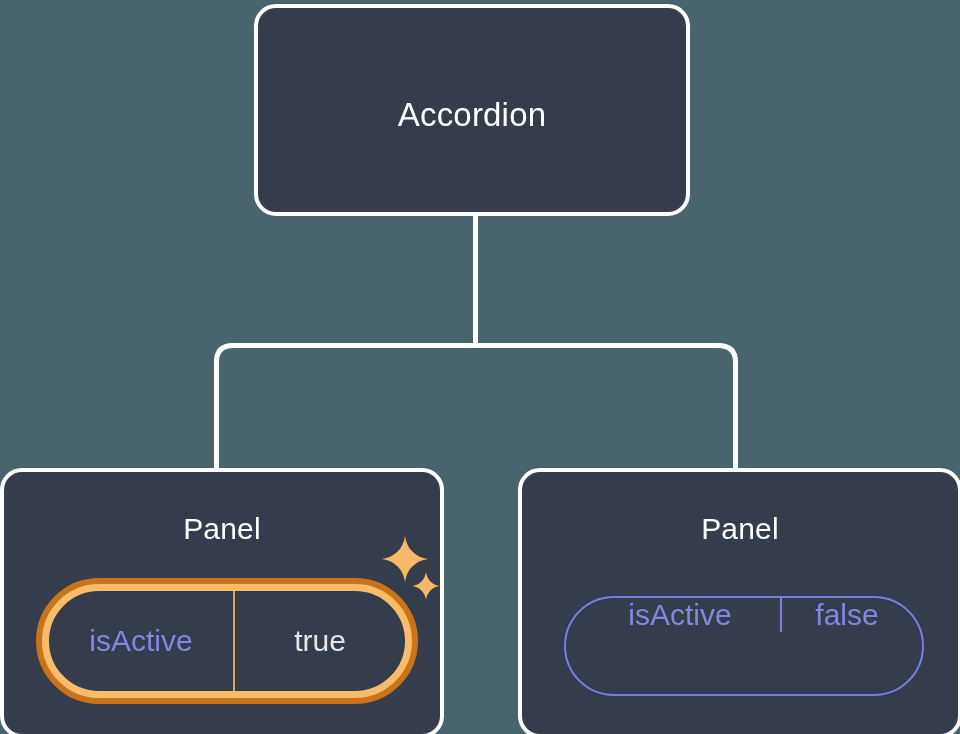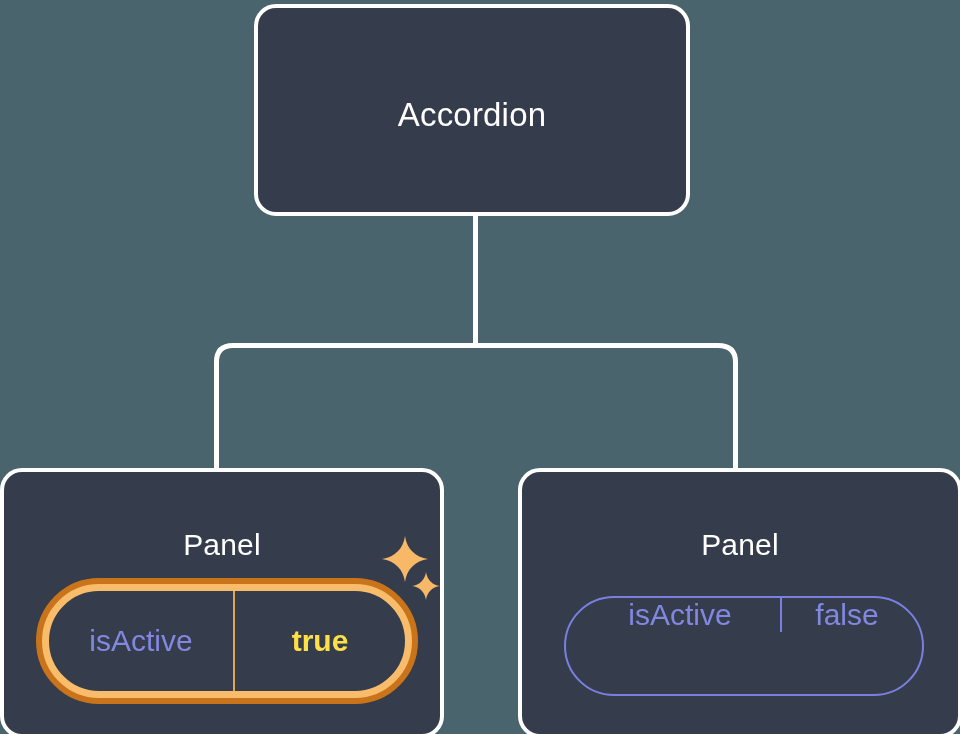--- a/index.html
+++ b/index.html
@@ -61,21 +61,21 @@
     height: 270px;
     top: 468px;
   }
   .panel-left  { left: 0px; }
   .panel-right { left: 518px; }
 
   .node-title-panel {
     position: absolute;
     left: 0;
     right: 0;
-    top: 56px;
+    top: 40px;
     text-align: center;
     color: #ffffff;
     font-size: 30px;
     letter-spacing: 0.2px;
   }
 
   
   .pill {
     position: absolute;
     box-sizing: border-box;
@@ -134,23 +134,23 @@
     background: #353c4b;
   }
   .pill-highlight .pill-key {
     width: 186px;
     border-right: 2px solid #e0a758;
     color: #8287e0;
     font-size: 30px;
   }
   .pill-highlight .pill-val {
     flex: 1;
-    color: #fde047;
-    font-size: 30px;
-    font-weight: bold;
+    color: #e5e5e5;
+    font-size: 30px;
+    font-weight: normal;
   }
 
   
   .sparkle {
     position: absolute;
     pointer-events: none;
   }
   .sparkle-big   { left: 382px; top: 536px; width: 46px; height: 46px; }
   .sparkle-small { left: 412px; top: 572px; width: 28px; height: 28px; }
 </style>

